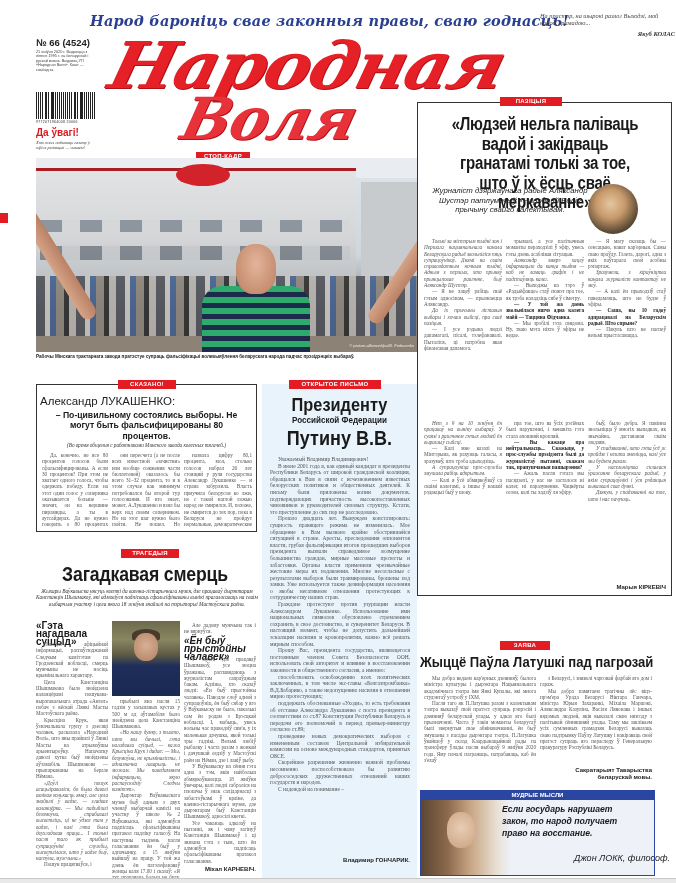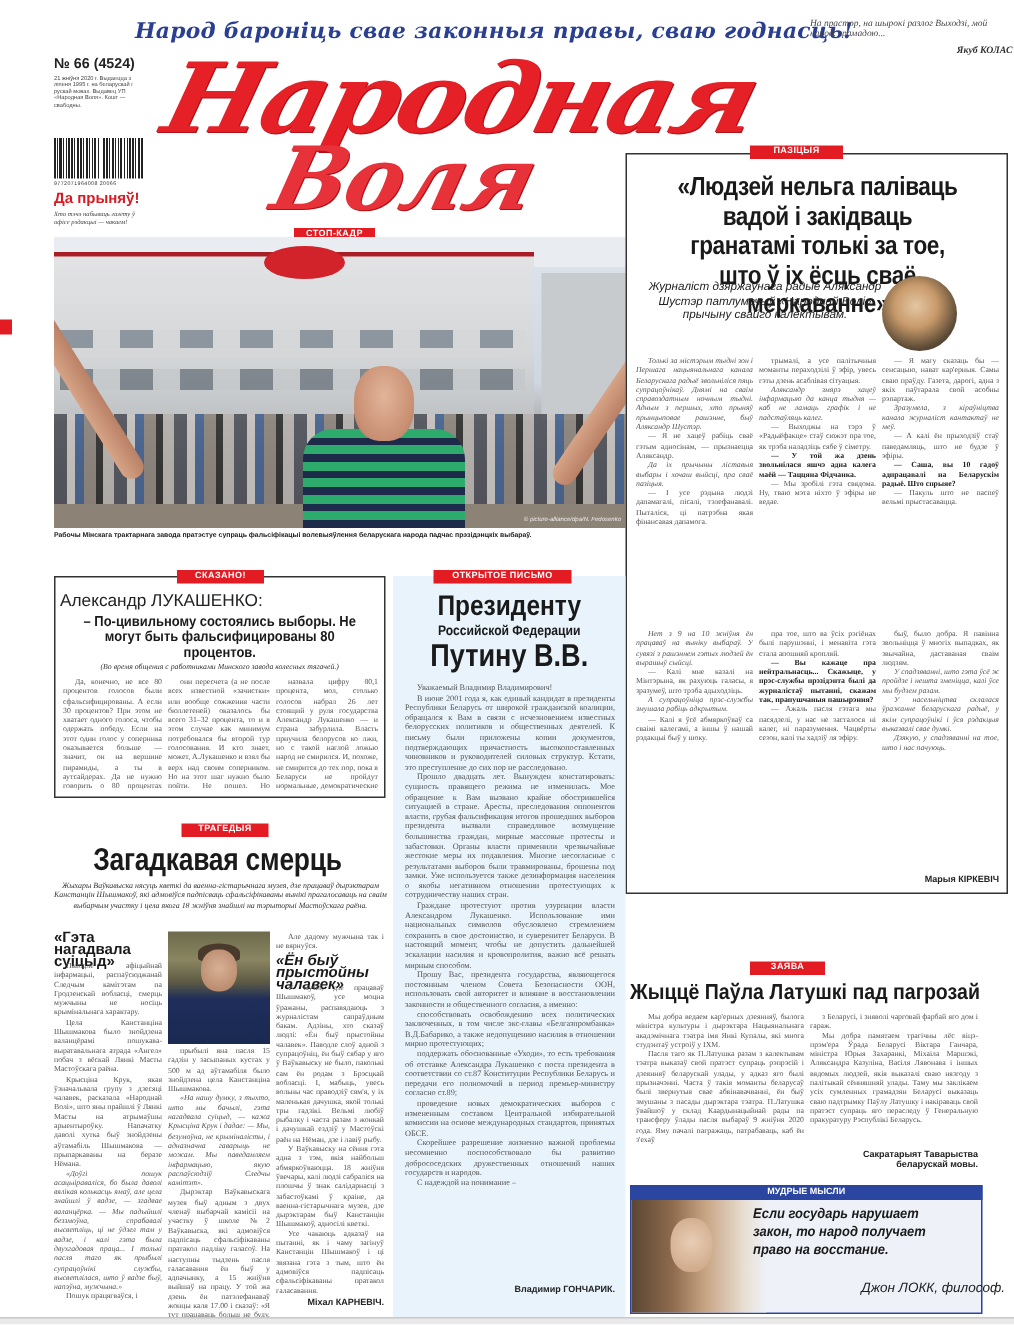--- a/index.html
+++ b/index.html
@@ -98,21 +98,21 @@
 <div class="abs motto">Народ бароніць свае законныя правы, сваю годнасць!</div>
 <div class="abs epigraph">На прастор, на шырокі разлог Выходзі, мой народ, грамадою...</div>
 <div class="abs epigraph-author">Якуб КОЛАС</div>
 
 <div class="abs issue-no">№ 66 (4524)</div>
 <div class="abs pub-info">21 жніўня 2020 г. Выдаецца з ліпеня 1995 г. на беларускай і рускай мовах. Выдавец УП «Народная Воля». Кошт — свабодны.</div>
 <div class="abs barcode">
   <div class="bars"></div>
   <div class="digits">9772071964008  20066</div>
 </div>
-<div class="abs attention">Да прыняў!</div>
+<div class="abs attention">Да ўвагі!</div>
 <div class="abs attention-sub">Хто тэчэ набываць газету ў офісе рэдакцыі — чакаем!</div>
 
 <div class="abs logo1">Народная</div>
 <div class="abs logo2">Воля</div>
 
 <div class="abs edge-tag"></div>
 
 <div class="tag" style="left:196px; top:152px; width:54px;">СТОП-КАДР</div>
 <div class="abs photo">
   <div class="sky"></div>

